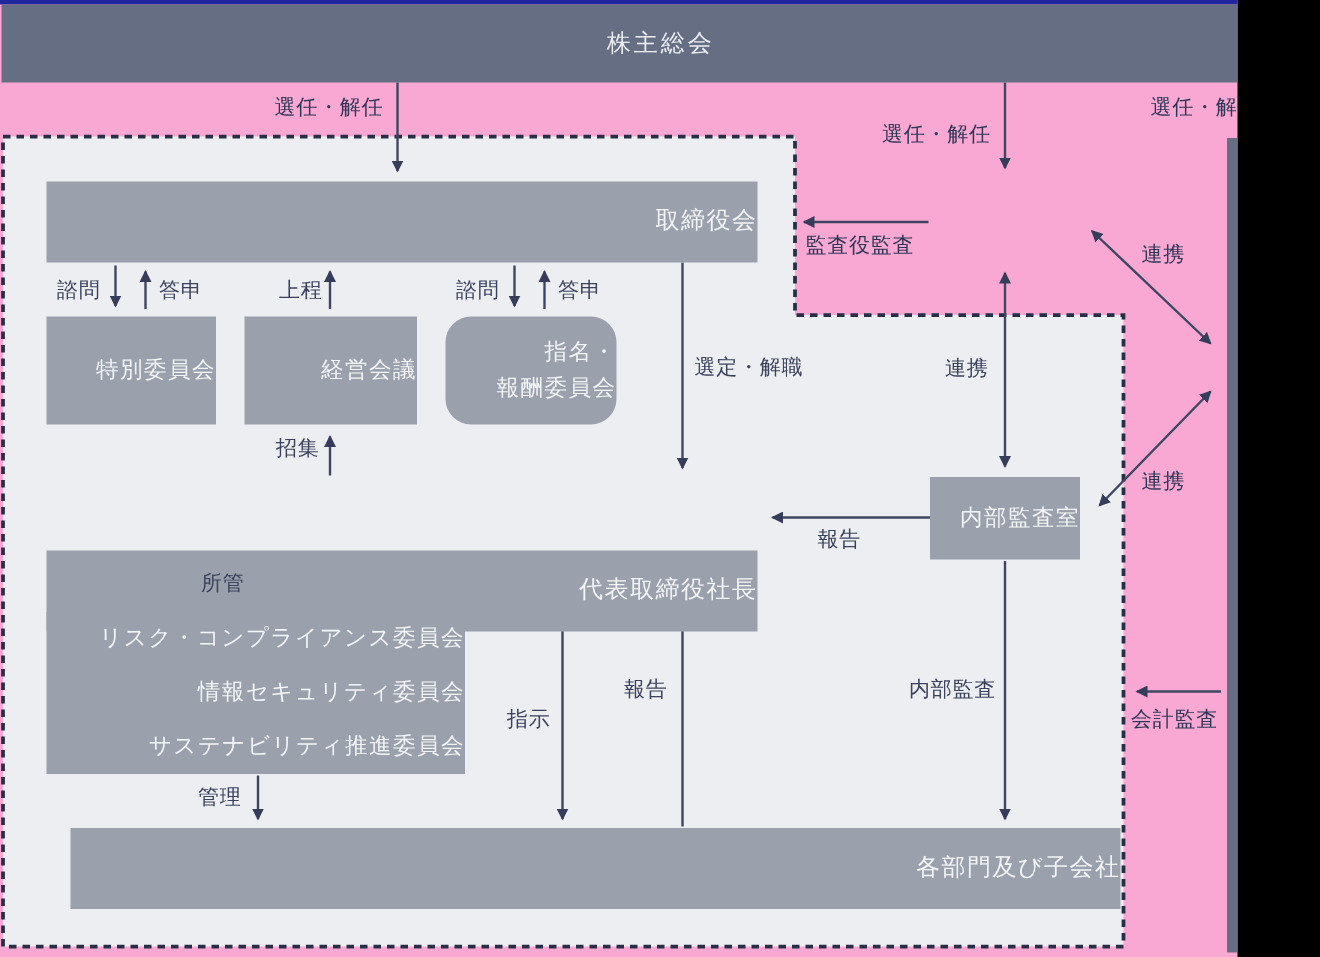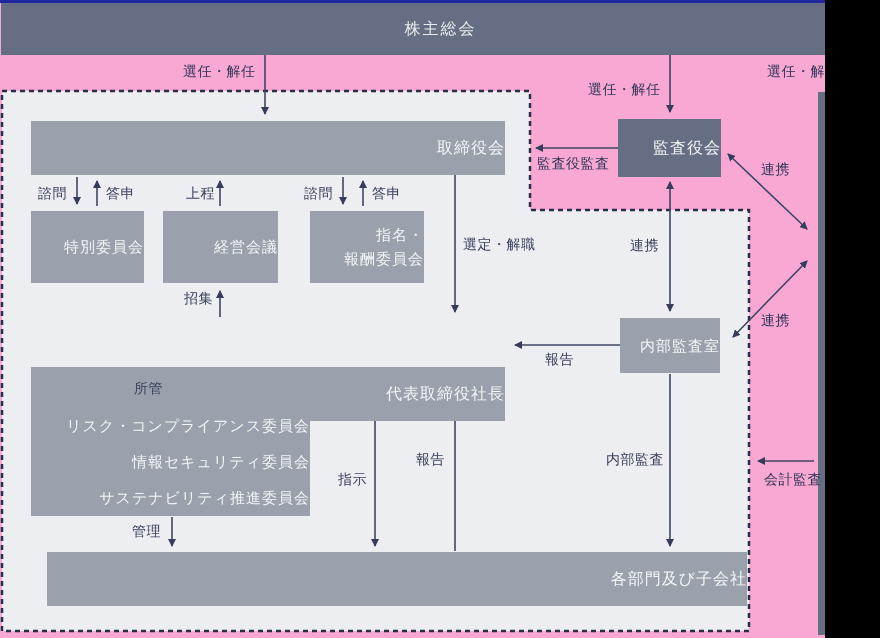--- a/index.html
+++ b/index.html
@@ -76,28 +76,25 @@
   </div>
 
   <div class="box abs small" style="left:163px;top:211px;width:115px;height:72px;">
     <span>経営会議</span>
   </div>
 
   <div class="box abs small" style="left:31px;top:211px;width:113px;height:72px;">
     <span>特別委員会</span>
   </div>
 
-  <div class="box abs small" style="left:310px;top:211px;width:114px;height:72px;">
+  <div class="box abs small" style="left:297px;top:211px;width:114px;height:72px;border-radius:17px;">
     <span>指名・</span>
     <span>報酬委員会</span>
   </div>
 
-  <div class="box abs slate" style="left:618px;top:119px;width:103px;height:58px;">
-    <span>監査役会</span>
-  </div>
 
   <div class="box abs" style="left:31px;top:319px;width:474px;height:54px;margin-top:48px;">
     <span>代表取締役社長</span>
   </div>
 
   <div class="box abs small" style="left:620px;top:318px;width:100px;height:55px;">
     <span>内部監査室</span>
   </div>
 
   <div class="box abs small" style="left:31px;top:408px;width:279px;height:108px;line-height:36px;">
@@ -127,15 +124,15 @@
   <div class="lbl abs" style="left:304px;top:185px;">諮問</div>
   <div class="lbl abs" style="left:372px;top:185px;">答申</div>
   <div class="lbl abs" style="left:463px;top:236px;">選定・解職</div>
   <div class="lbl abs" style="left:184px;top:290px;">招集</div>
   <div class="lbl abs" style="left:134px;top:380px;">所管</div>
   <div class="lbl abs" style="left:132px;top:523px;">管理</div>
   <div class="lbl abs" style="left:338px;top:451px;margin-top:20px;">指示</div>
   <div class="lbl abs" style="left:416px;top:451px;">報告</div>
   <div class="lbl abs" style="left:606px;top:451px;">内部監査</div>
   <div class="lbl abs" style="left:545px;top:351px;">報告</div>
-  <div class="lbl dark abs" style="left:754px;top:471px;margin-left:10px;">会計監査</div>
+  <div class="lbl dark abs" style="left:754px;top:471px;">会計監査</div>
 
 </div>
 
 </body></html>

